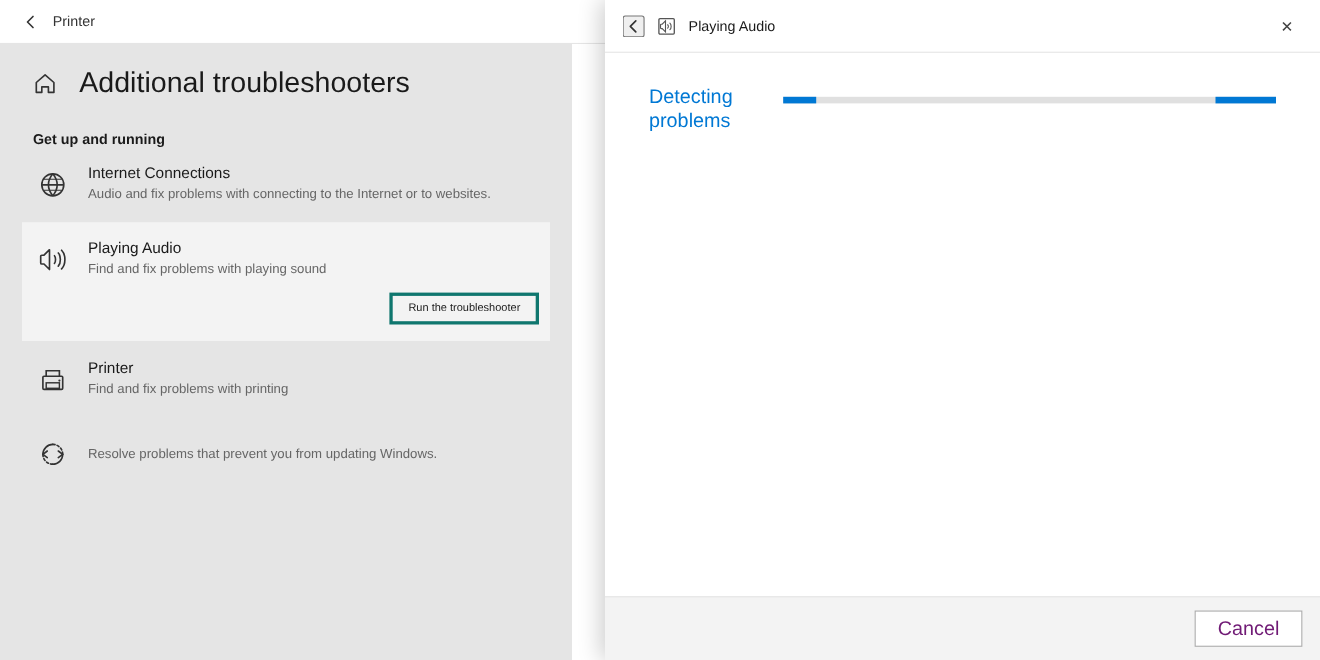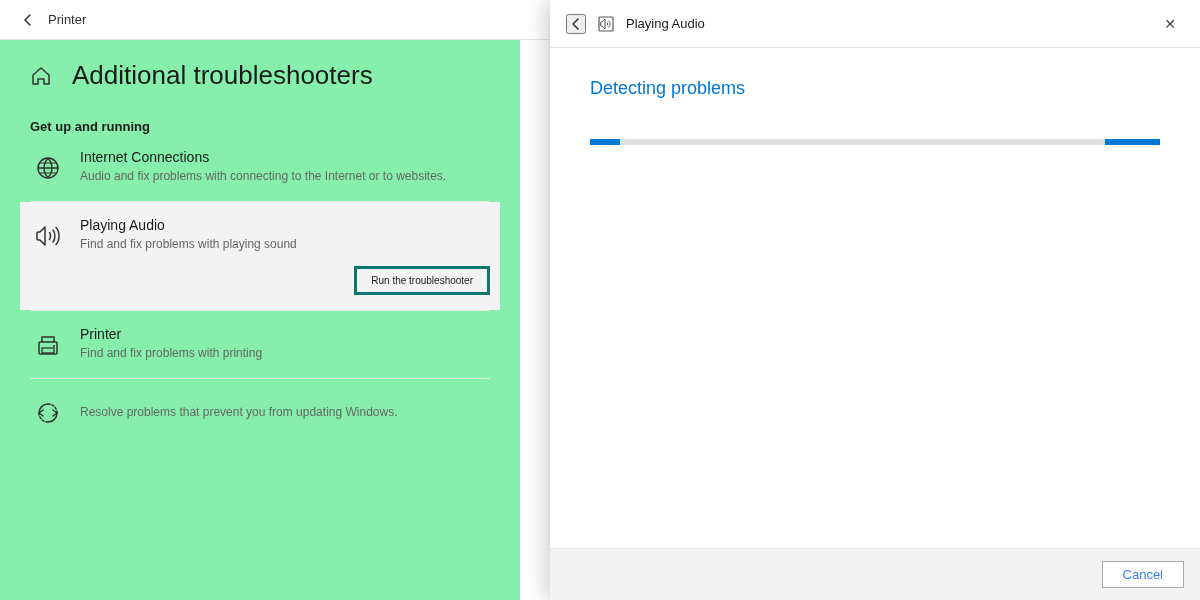--- a/index.html
+++ b/index.html
@@ -53,21 +53,21 @@
     .main-content {
       display: flex;
       flex: 1;
       overflow: hidden;
     }
 
     
     .left-panel {
       width: 520px;
       padding: 20px 30px;
-      background: #86efac;
+      background: #e5e5e5;
       overflow-y: auto;
     }
 
     .page-title {
       display: flex;
       align-items: center;
       margin-bottom: 28px;
     }
 
     .home-icon {
@@ -234,21 +234,20 @@
       color: #444;
       border: none;
       background: none;
     }
 
     
     .dialog-content {
       flex: 1;
       padding: 30px 40px;
       display: flex;
-      flex-direction: column;
     }
 
     .detecting-title {
       font-size: 18px;
       color: #0078d4;
       font-weight: 400;
       margin-bottom: 30px;
     }
 
     
@@ -285,22 +284,22 @@
       background: #f3f3f3;
       display: flex;
       justify-content: flex-end;
       border-top: 1px solid #e5e5e5;
     }
 
     .cancel-button {
       padding: 5px 20px;
       background: #ffffff;
       border: 1px solid #aaa;
-      font-size: 13px;
-      color: #3b82f6;
+      font-size: 18px;
+      color: #701a75;
       cursor: pointer;
       font-family: 'Segoe UI', sans-serif;
     }
 
     
     .separator {
       height: 1px;
       background: #e5e5e5;
       margin: 0;
     }

